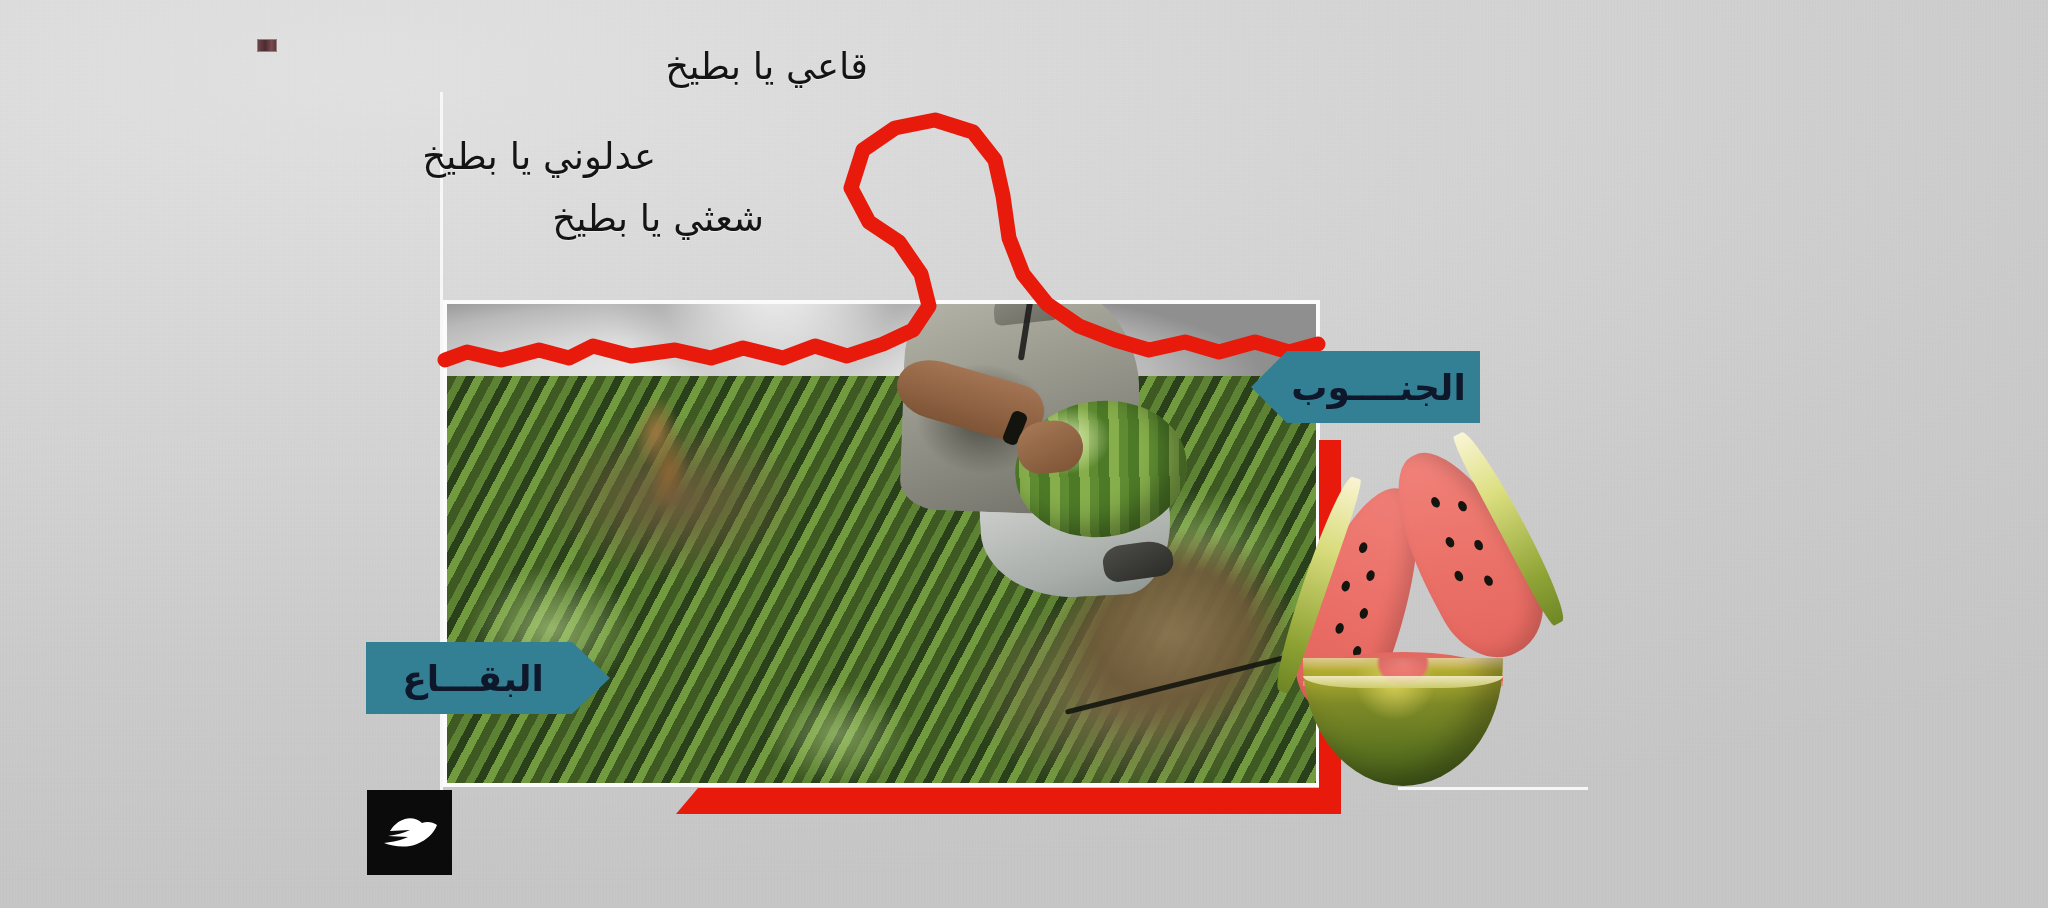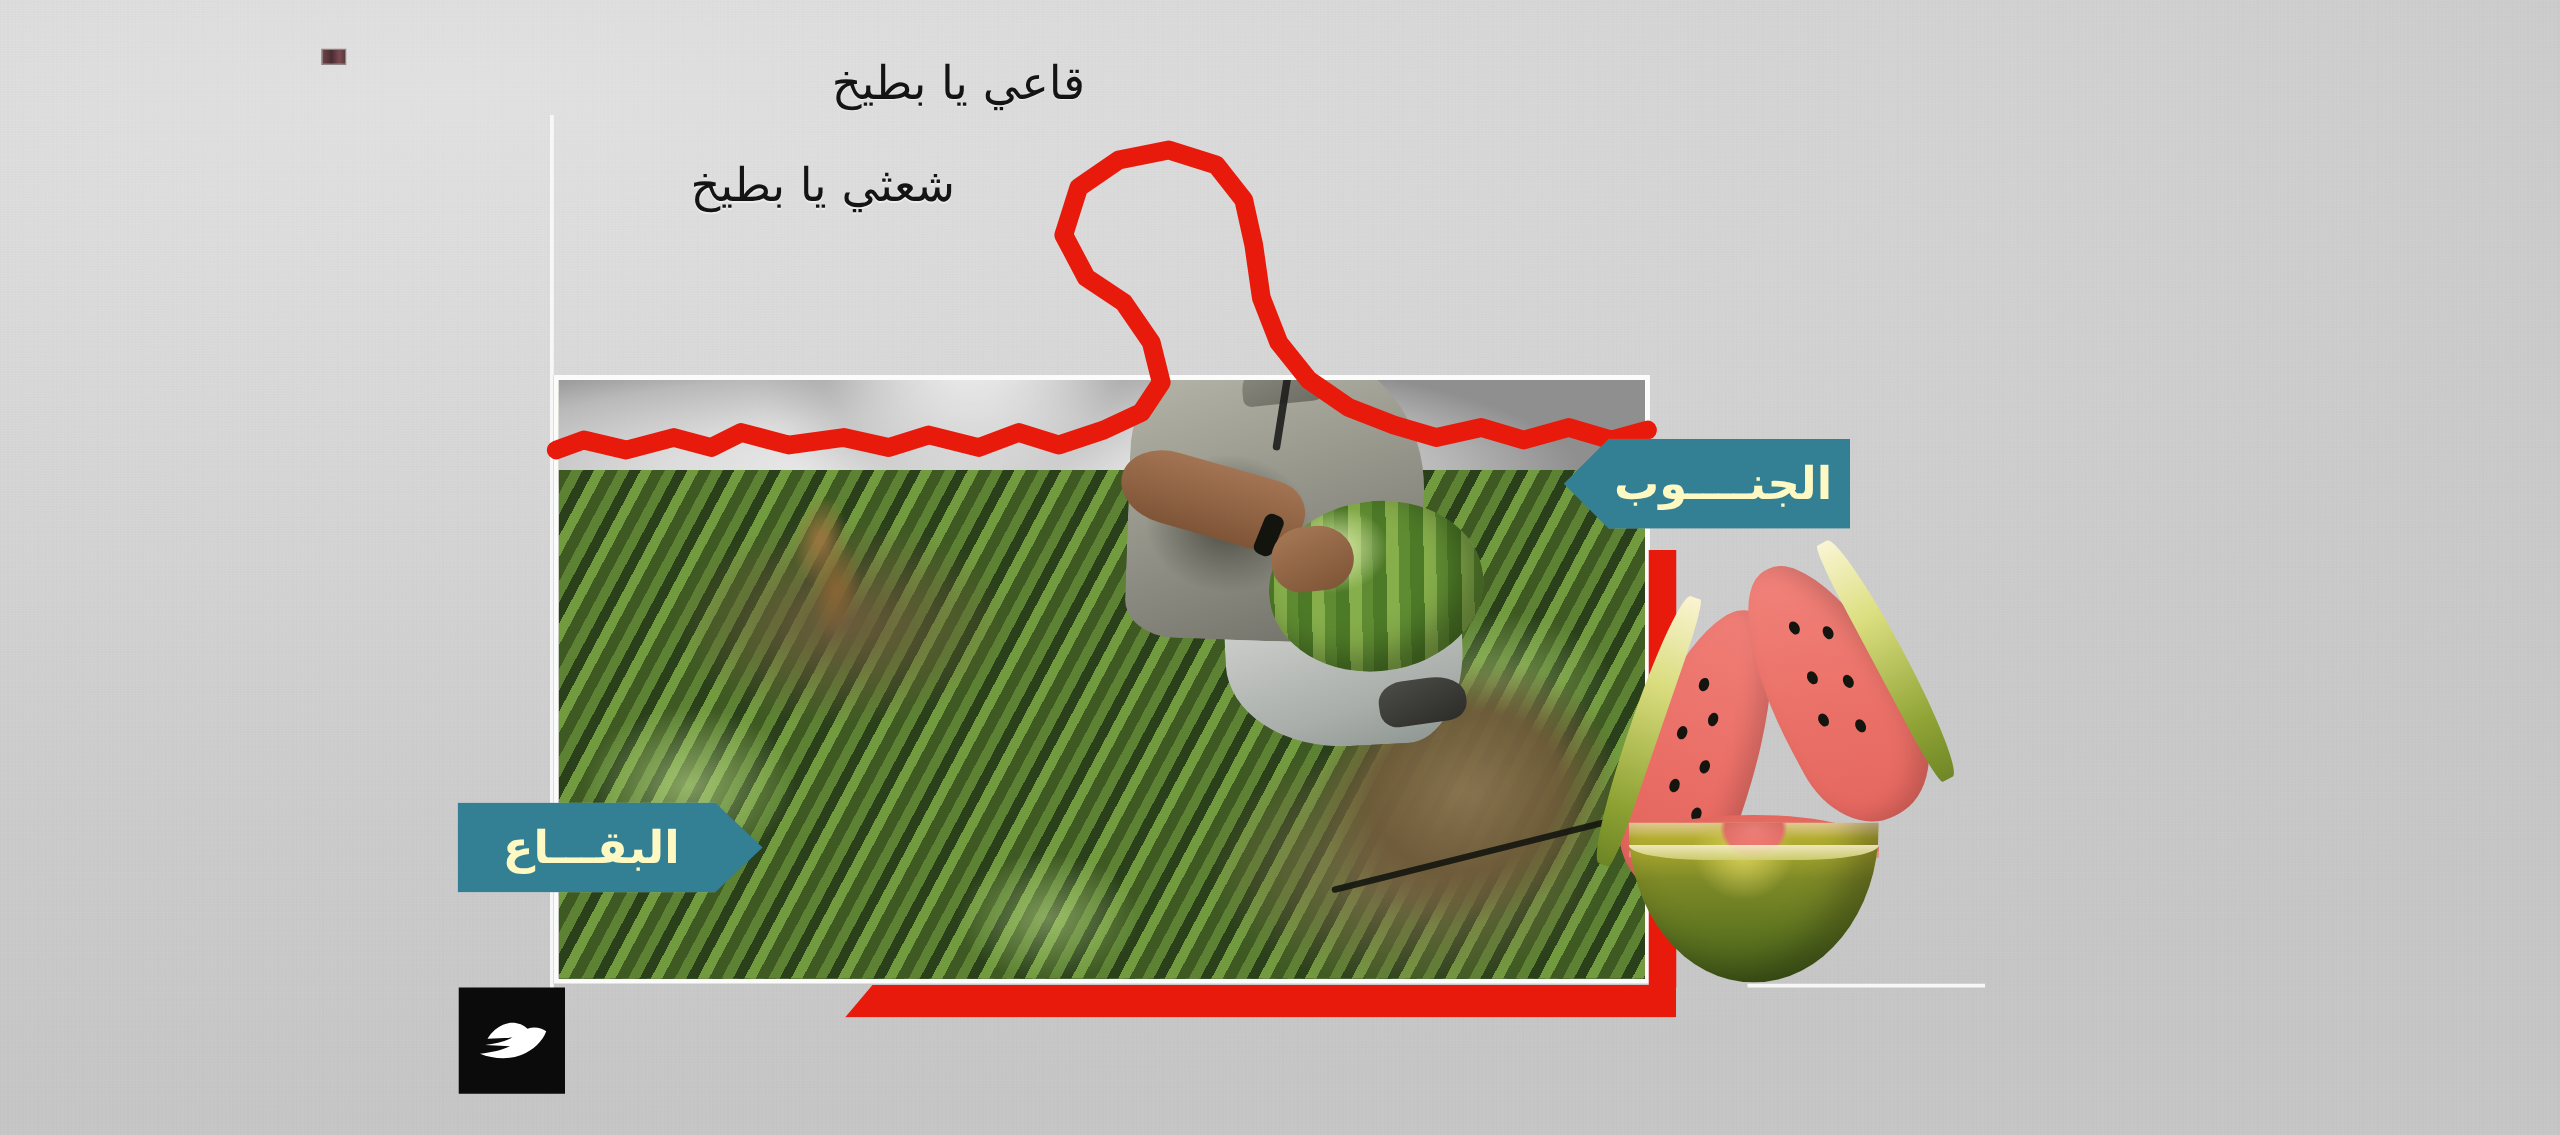--- a/index.html
+++ b/index.html
@@ -47,21 +47,21 @@
     position:absolute;right:1180px;top:48px;
     width:640px;text-align:right;direction:rtl;
     color:#141414;
   }
   .hl-line{
     font-size:37px;font-weight:400;line-height:1;white-space:nowrap;
     text-shadow:0 1px 0 rgba(255,255,255,.45);
   }
   .hl-1{margin:0 0 0 0;}
   .hl-2{margin:53px 212px 0 0;}
-  .hl-3{margin:45px 104px 0 0;}
+  .hl-3{margin:25px 104px 0 0;}
 
   
   .photo-wrap{
     position:absolute;left:443px;top:300px;width:877px;height:487px;
   }
   .photo-frame{
     position:absolute;inset:0;
     border:4px solid #fbfbfb;
     box-sizing:border-box;
     overflow:hidden;
@@ -190,21 +190,21 @@
     position:absolute;left:676px;top:788px;width:665px;height:26px;
     background:#e81a0c;
     clip-path:polygon(22px 0, 100% 0, 100% 100%, 0 100%);
   }
 
   
   .badge{
     position:absolute;
     background:#337f93;
     display:flex;align-items:center;justify-content:center;
-    color:#fef9c3;font-weight:700;letter-spacing:.5px;
+    color:#0f172a;font-weight:700;letter-spacing:.5px;
     filter:drop-shadow(0 0 0 rgba(0,0,0,0));
     box-shadow:0 0 0 3px rgba(206,226,226,.85);
   }
   .badge-south{
     left:1251px;top:351px;width:229px;height:72px;font-size:36px;
     clip-path:polygon(36px 0, 100% 0, 100% 100%, 36px 100%, 0 50%);
     padding-left:26px;box-sizing:border-box;
   }
   .badge-bekaa{
     left:366px;top:642px;width:244px;height:72px;font-size:36px;
@@ -276,20 +276,21 @@
   <div class="bg"></div>
   <div class="bg-noise"></div>
 
   <div class="topmark"></div>
 
   <div class="vline"></div>
   <div class="hline"></div>
 
   <div class="headline">
     <div class="hl-line hl-1">قاعي يا بطيخ</div>
+    <div class="hl-line hl-2">عدلوني يا بطيخ</div>
     <div class="hl-line hl-3">شعثي يا بطيخ</div>
   </div>
 
   <div class="photo-wrap">
     <div class="photo-frame">
       <div class="sky">
         <div class="smoke"></div>
       </div>
       <div class="field"></div>
       <div class="soil"></div>

